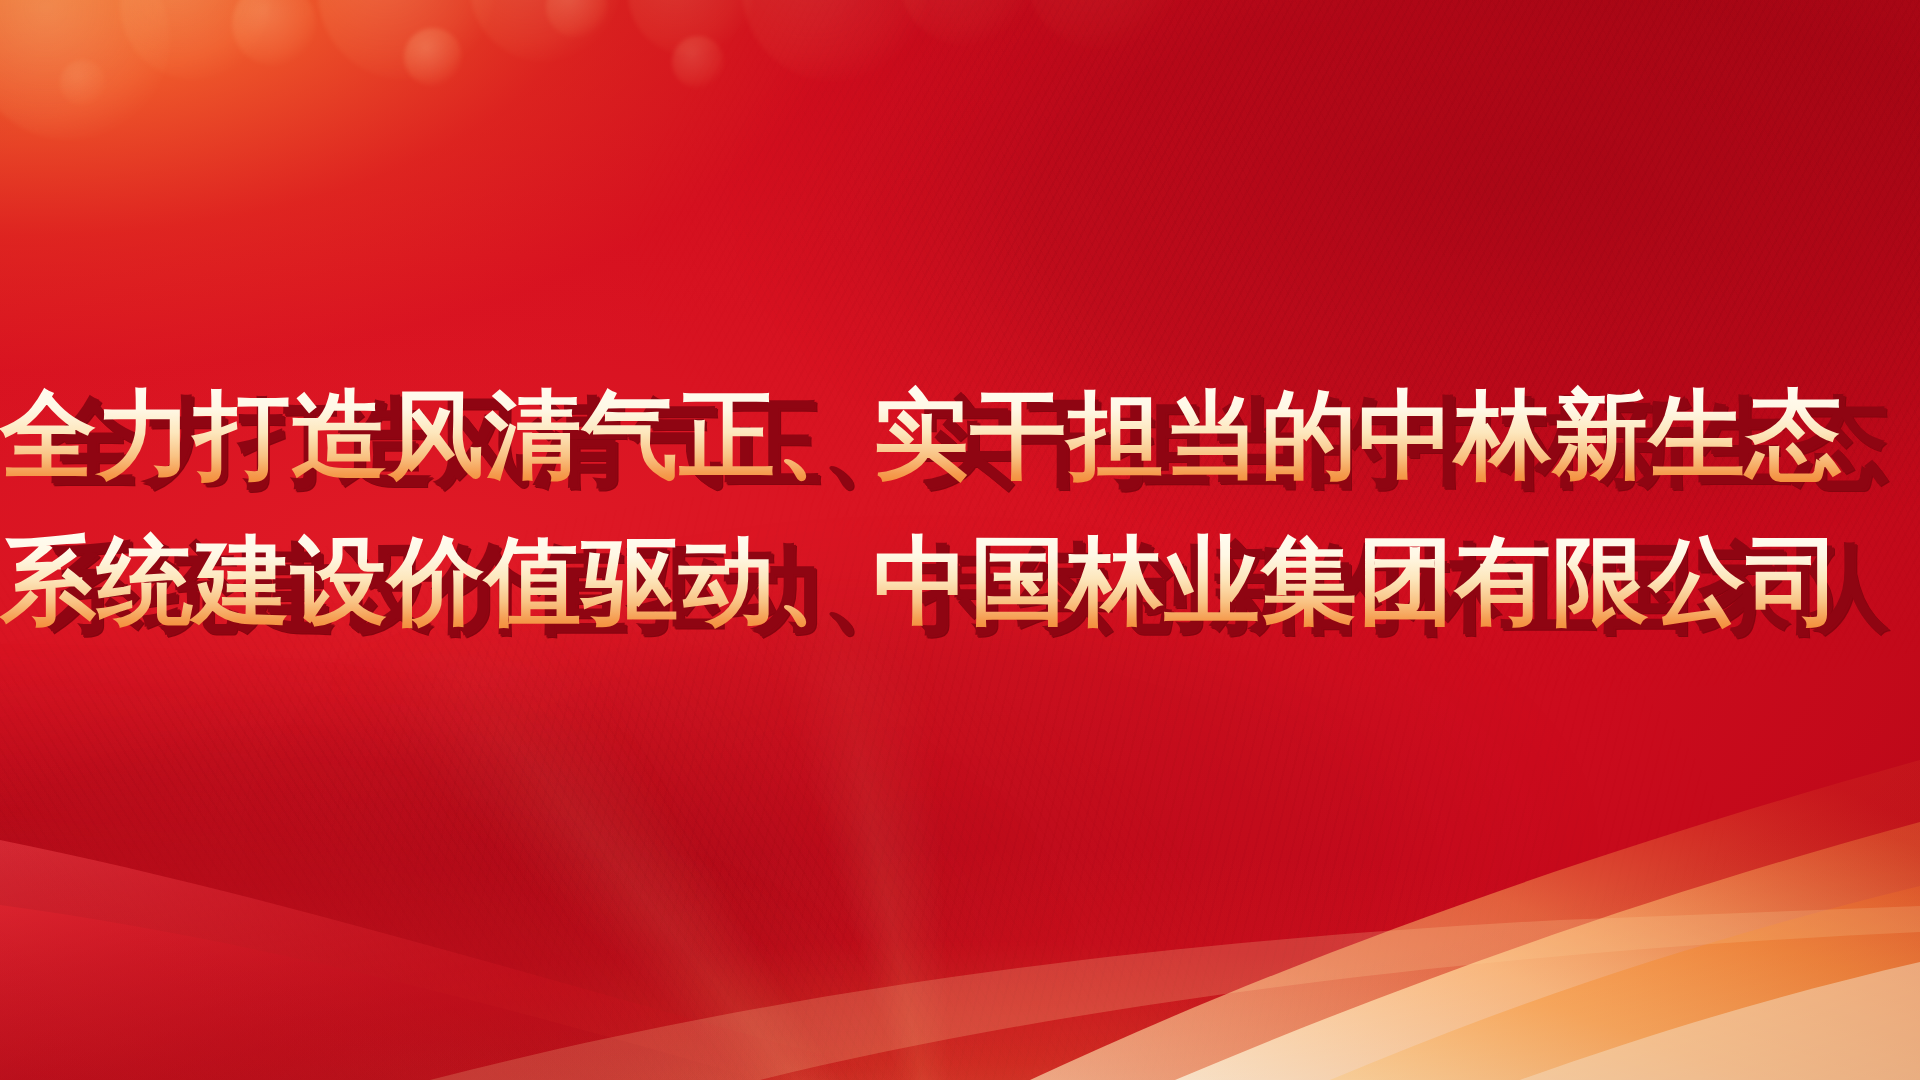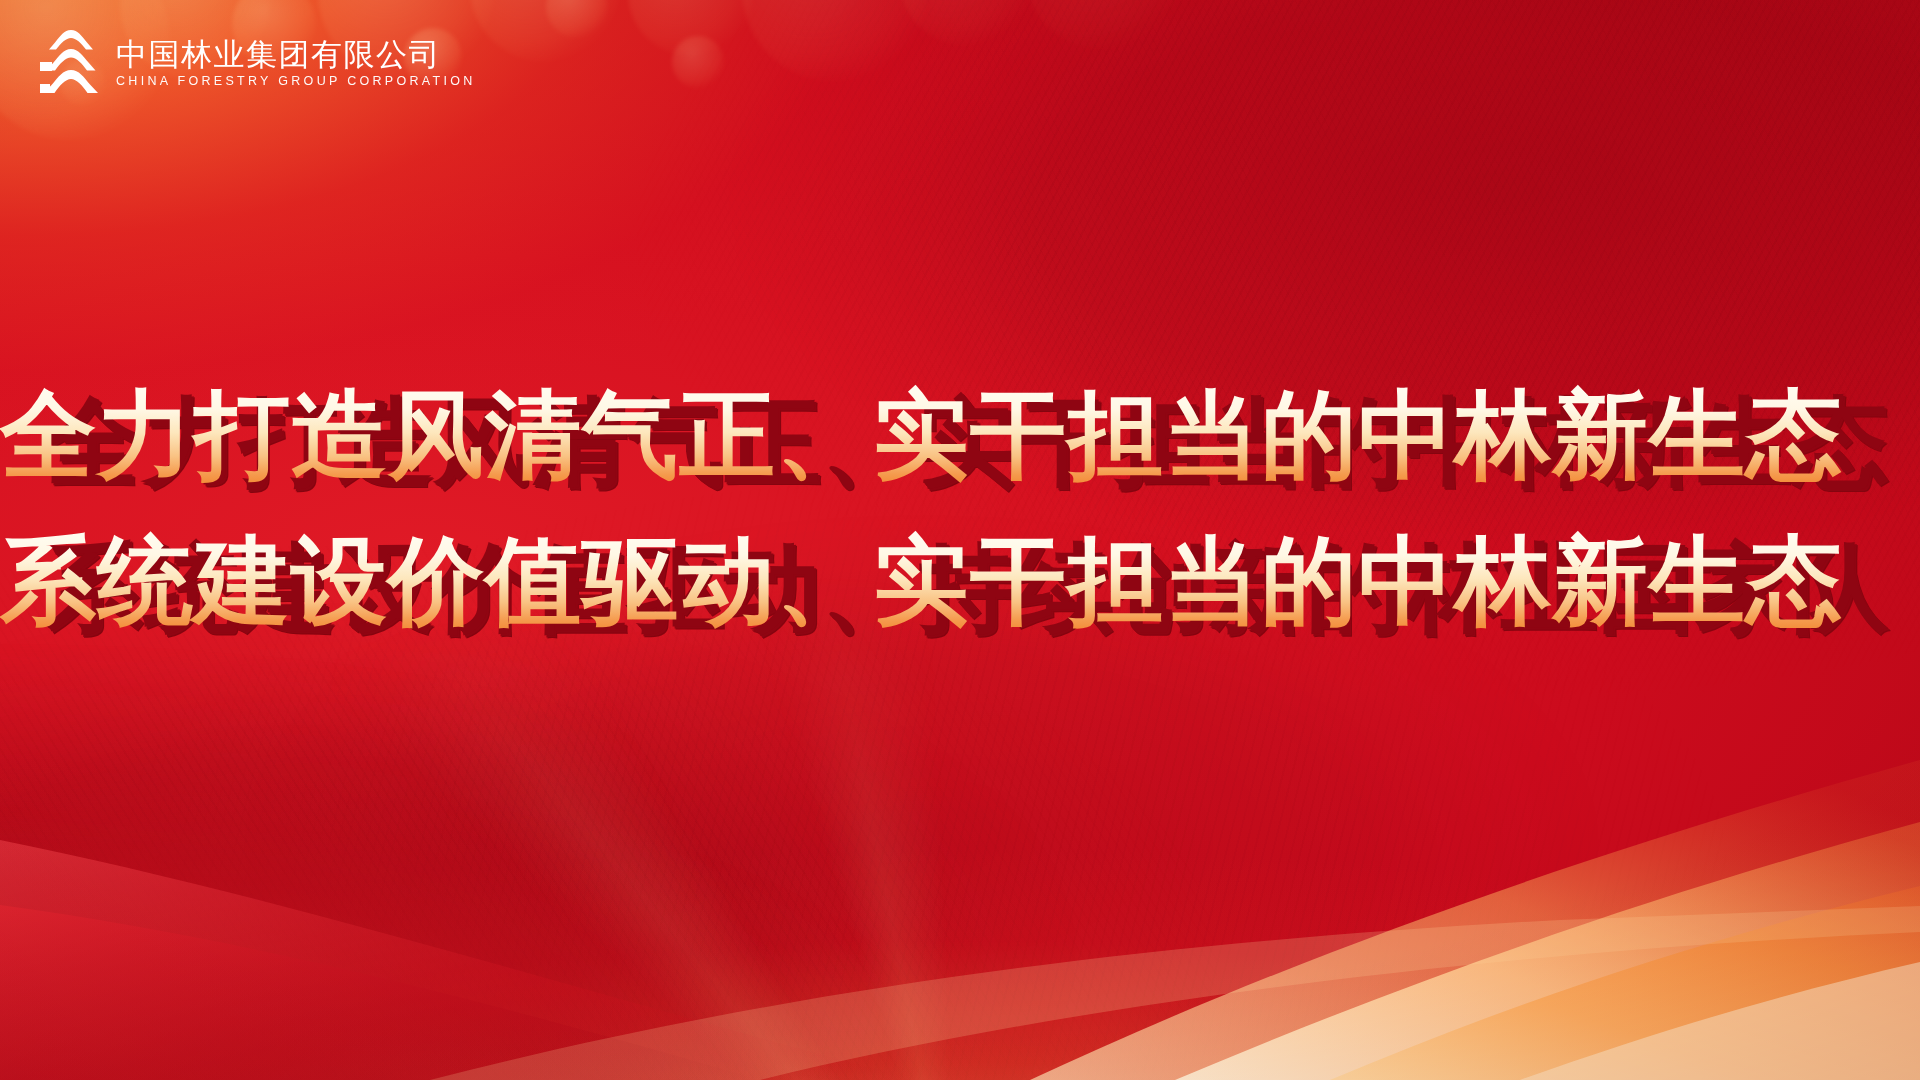--- a/index.html
+++ b/index.html
@@ -275,44 +275,23 @@
       <path d="M1920,1080 L1175,1080 C1400,985 1640,898 1920,822 Z" fill="url(#gRibbonB)"></path>
       <path d="M1920,1080 L1330,1080 C1520,1000 1700,940 1920,886 Z" fill="url(#gRibbonA)"></path>
       <path d="M1920,1080 L1520,1080 C1660,1030 1790,992 1920,962 Z" fill="#ffe9c6" opacity="0.55"></path>
 
       <path d="M430,1080 C740,1000 1100,944 1560,920 L1920,906 L1920,932 C1480,952 1060,1006 760,1080 Z" fill="#ffd49a" opacity="0.22"></path>
     </svg>
   </div>
 
   <div class="layer bg-vignette"></div>
 
-  <div class="logo">
-    <div class="logo-mark">
-      <svg viewBox="0 0 62 66" aria-hidden="true">
-        <g fill="#ffffff">
-
-          <path d="M31 2 C38 2 41.5 8 47 14.5 L53 21.5 L46 21.5 C41 15 36 10 31 10 C26 10 21 15 16 21.5 L9 21.5 L15 14.5 C20.5 8 24 2 31 2 Z"></path>
-
-          <path d="M31 21 C38.5 21 42.5 27.5 48.5 34.5 L55.5 42.5 L47 42.5 C42 35.5 36.5 29.5 31 29.5 C25.5 29.5 20 35.5 15 42.5 L6.5 42.5 L13.5 34.5 C19.5 27.5 23.5 21 31 21 Z"></path>
-
-          <path d="M31 42 C39 42 43.5 49 50 56.5 L58 65 L47.5 65 C42.5 57.5 36.5 51 31 51 C25.5 51 19.5 57.5 14.5 65 L4 65 L12 56.5 C18.5 49 23 42 31 42 Z"></path>
-
-          <rect x="0" y="34" width="12" height="9"></rect>
-          <rect x="0" y="56" width="10" height="9"></rect>
-        </g>
-      </svg>
-    </div>
-    <div class="logo-text">
-      <div class="logo-cn">中国林业集团有限公司</div>
-      <div class="logo-en">CHINA FORESTRY GROUP CORPORATION</div>
-    </div>
-  </div>
 
   <div class="headline">
     <div class="headline-line" data-text="全力打造风清气正、实干担当的中林新生态">
       <span class="headline-face">全力打造风清气正、实干担当的中林新生态</span>
     </div>
     <div class="headline-line" data-text="系统建设价值驱动、持续创新的林业国家队">
-      <span class="headline-face">系统建设价值驱动、实干担当的中林新生态</span>
+      <span class="headline-face">系统建设价值驱动、中国林业集团有限公司</span>
     </div>
   </div>
 
 </div>
 
 </body></html>

